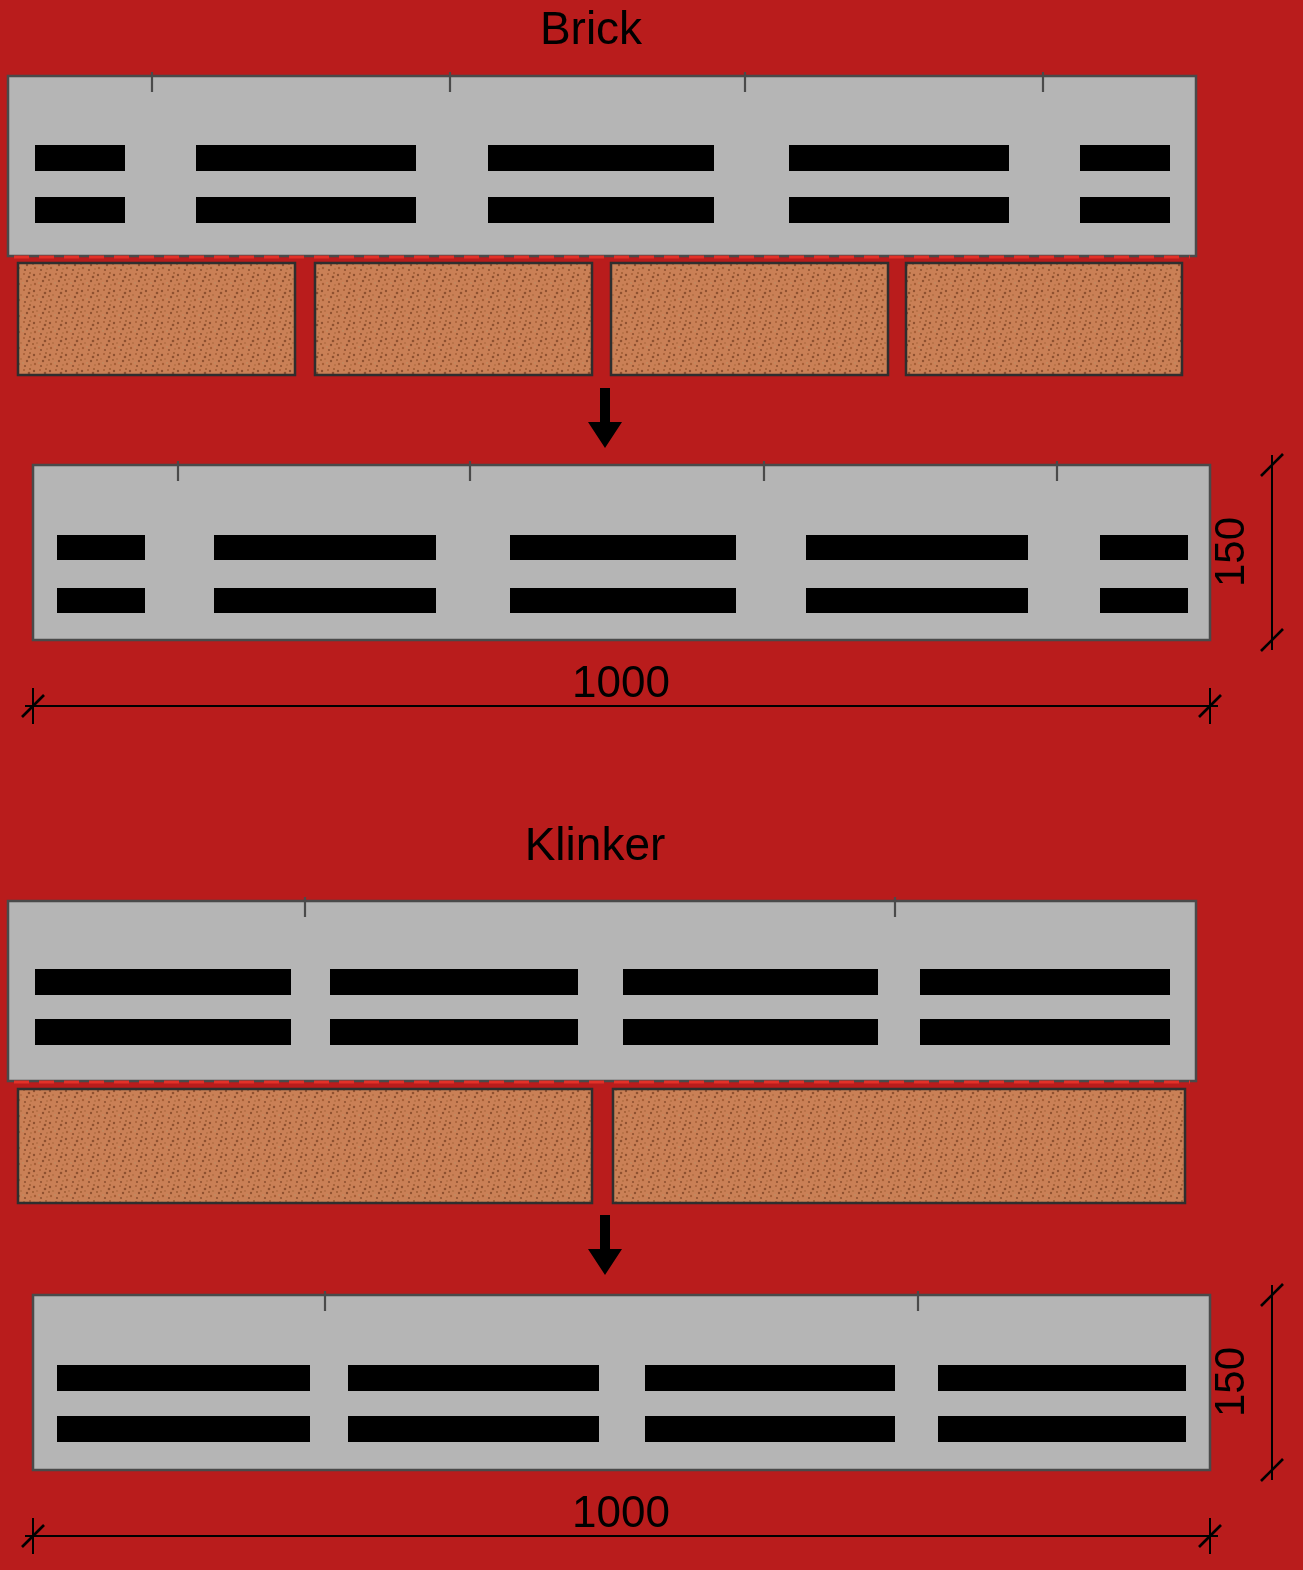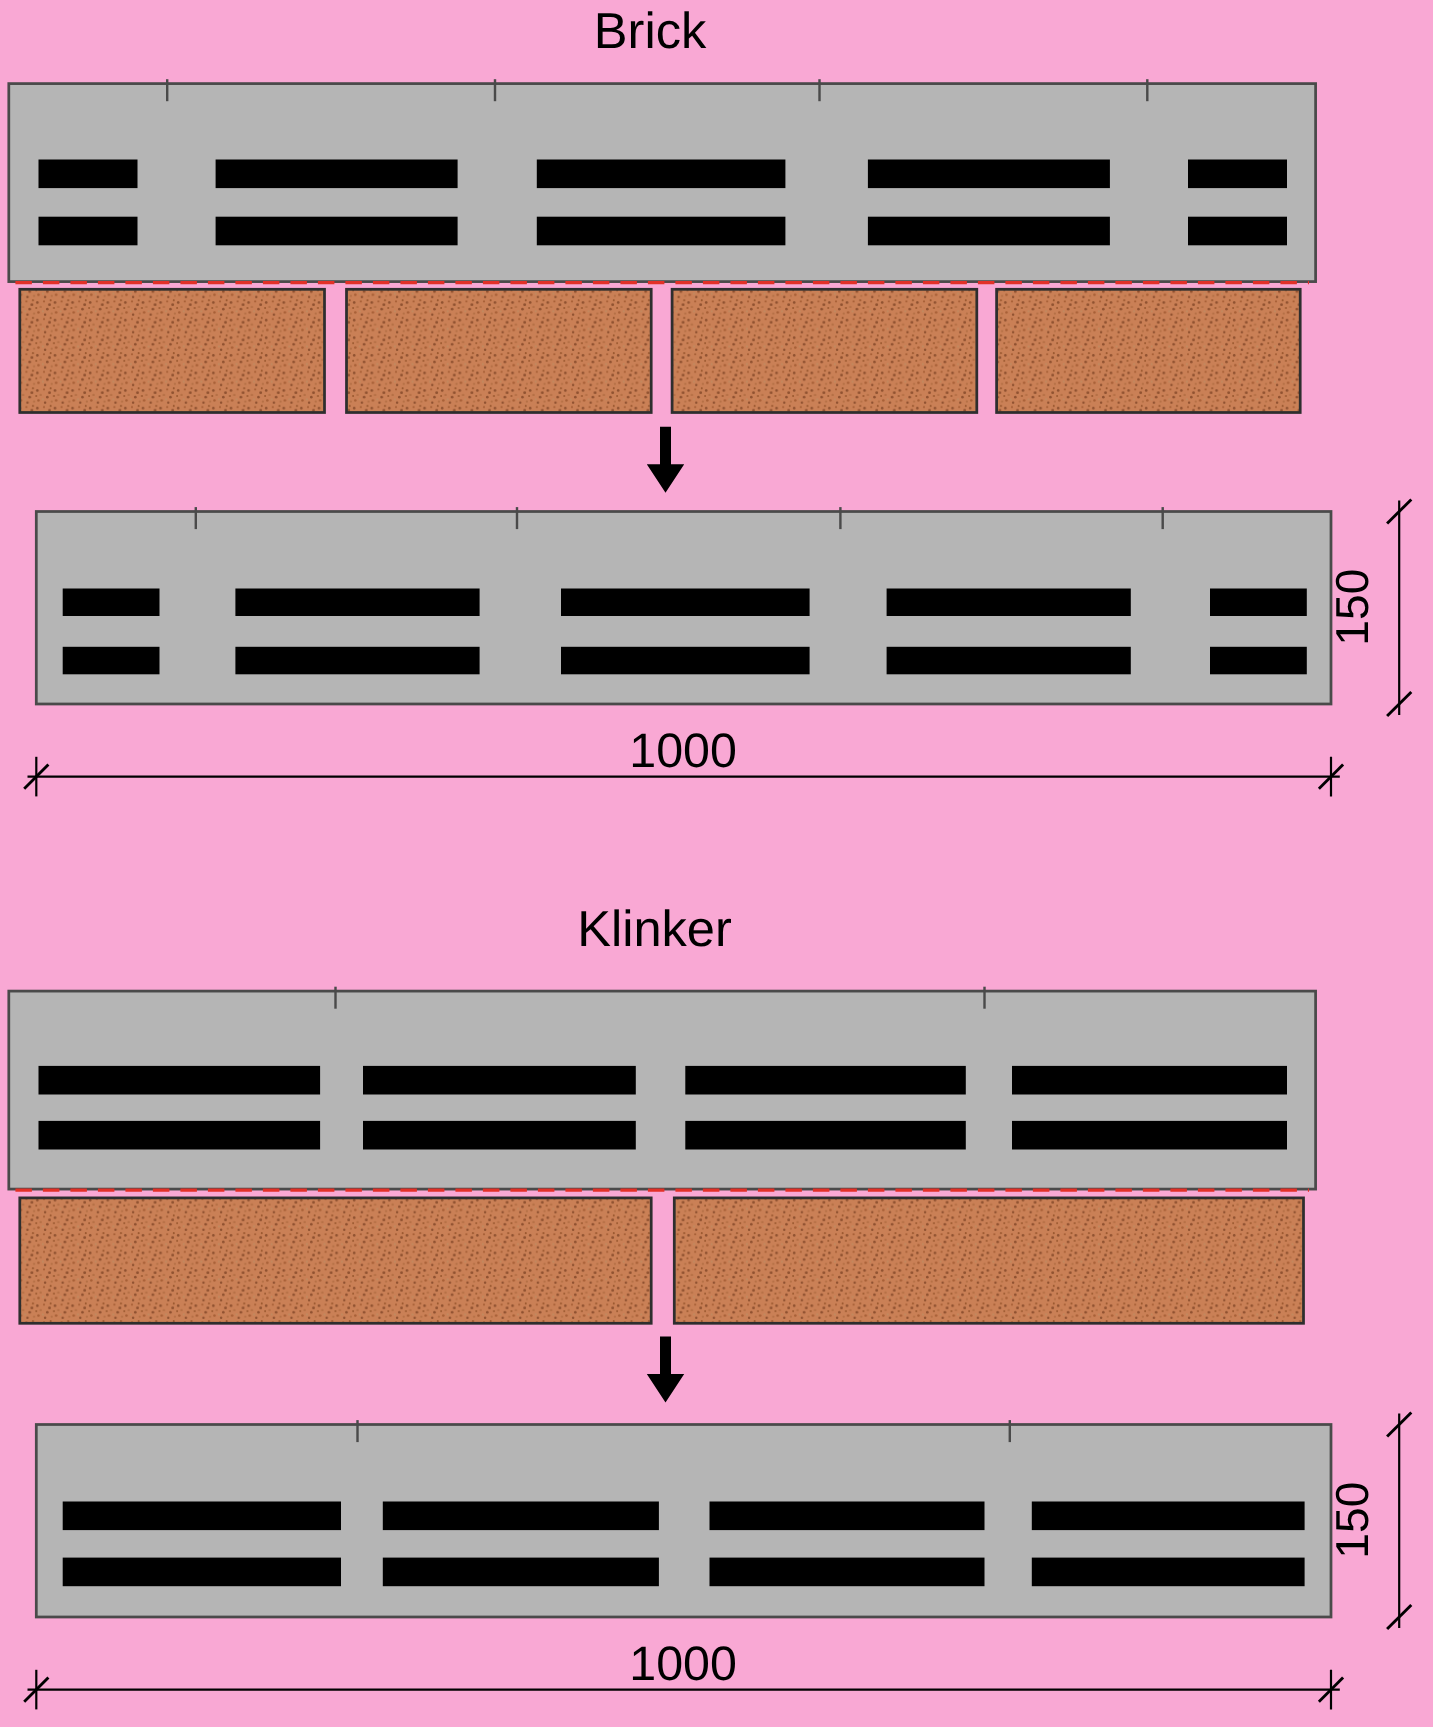--- a/index.html
+++ b/index.html
@@ -1,20 +1,20 @@
 <!DOCTYPE html>
 <html><head>
 <meta charset="utf-8">
 <style>
   html,body{margin:0;padding:0;background:#ffffff;}
   .canvas{
     position:relative;
     width:1303px;
     height:1570px;
-    background:#f9a8d4;
+    background:#b91c1c;
     font-family:"Liberation Sans", sans-serif;
   }
   svg text{font-family:"Liberation Sans", sans-serif; fill:#000;}
   .panel{fill:#b5b5b5;stroke:#4a4a4a;stroke-width:2.5;}
   .slot{fill:#000;}
   .tick{stroke:#4a4a4a;stroke-width:2.2;}
   .cutline{stroke:#e23128;stroke-width:3;stroke-dasharray:15 10;fill:none;}
   .tab{stroke:#2e2e2e;stroke-width:2.5;}
   .dimline{stroke:#000;stroke-width:2;fill:none;}
   .dimslash{stroke:#000;stroke-width:2.6;fill:none;}

